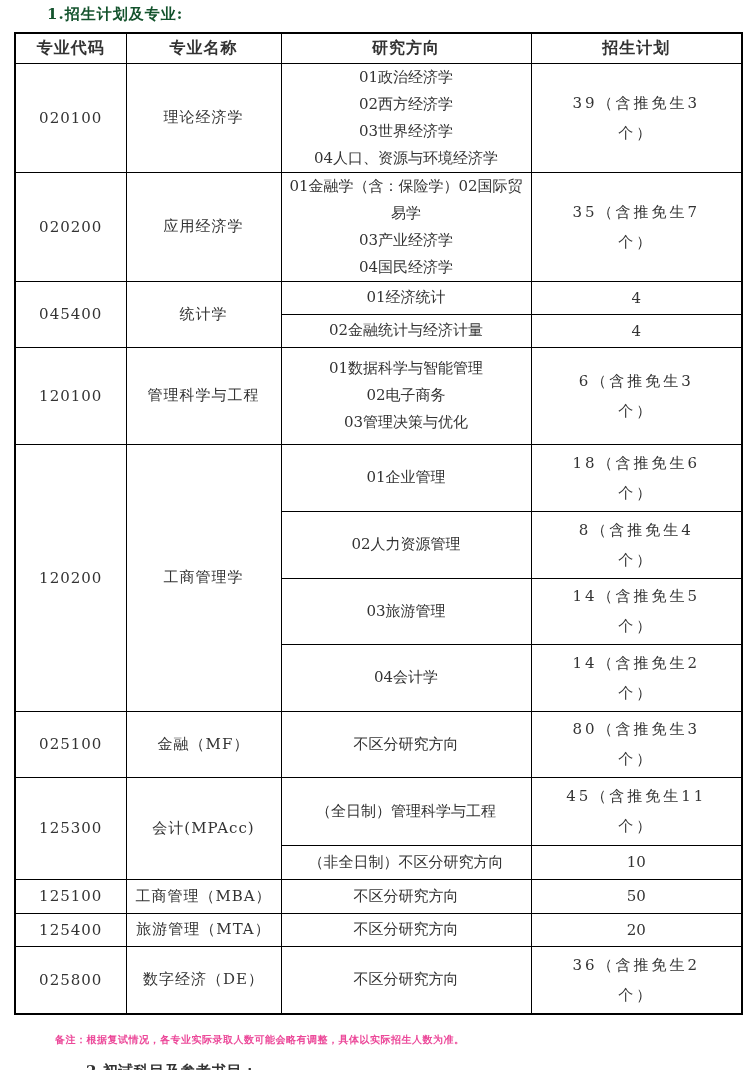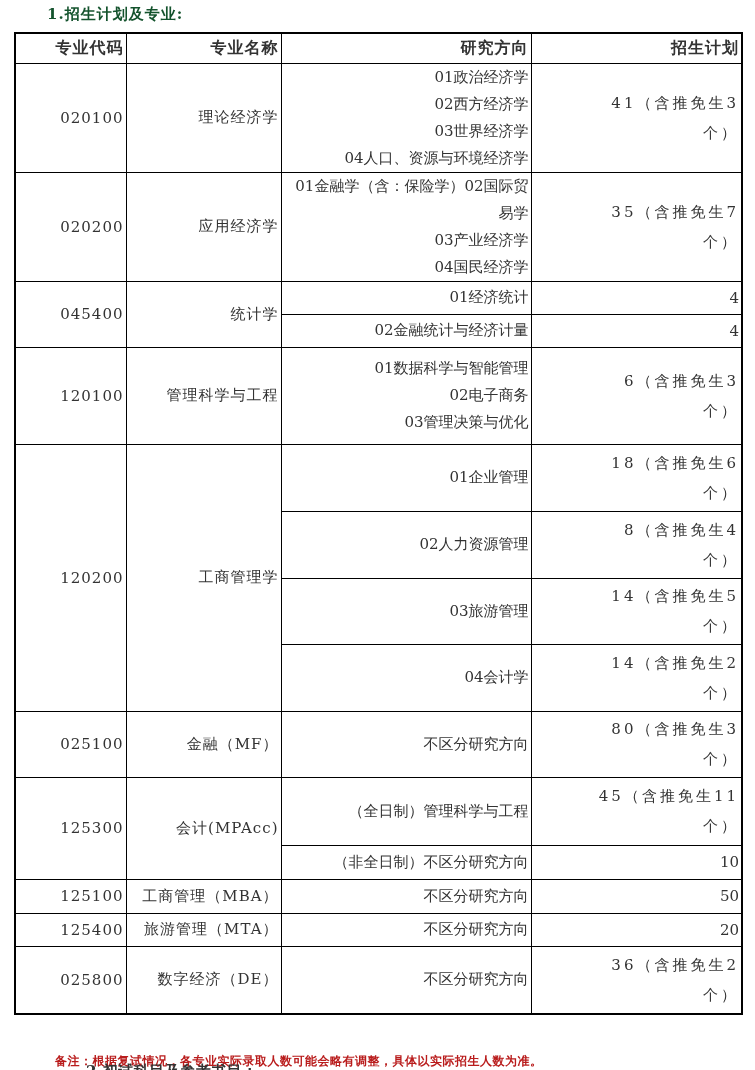--- a/index.html
+++ b/index.html
@@ -32,21 +32,21 @@
     left: 14px;
     top: 32px;
     width: 727px;
     border-collapse: collapse;
     table-layout: fixed;
     border: 2px solid #000000;
   }
   table.plan-table td, table.plan-table th {
     border: 1px solid #000000;
     vertical-align: middle;
-    text-align: right;
+    text-align: center;
     font-size: 15px;
     font-weight: normal;
     color: #333333;
     padding: 0 2px;
     overflow: hidden;
   }
   table.plan-table th {
     font-size: 16px;
     font-weight: bold;
     letter-spacing: 1px;
@@ -81,25 +81,24 @@
   .h97 { height: 97px; }
   .h67 { height: 67px; }
   .h66 { height: 66px; padding-left: 12px; }
   .h68 { height: 68px; }
   .h34 { height: 34px; padding-left: 33px; }
   .note-line {
     position: absolute;
     left: 55px;
     top: 1033px;
     width: 690px;
-    font-size: 12px;
-    font-weight: bold;
-    color: #b91c1c;
+    font-size: 10px;
+    font-weight: bold;
+    color: #ec4899;
     letter-spacing: 0.5px;
-    margin-top: 20px;
   }
   .clipped-line {
     position: absolute;
     left: 86px;
     top: 1062px;
     font-size: 15px;
     font-weight: bold;
     color: #333333;
     letter-spacing: 0.5px;
     white-space: nowrap;
@@ -127,21 +126,21 @@
       <th>招生计划</th>
     </tr>
 
     <tr class="h96">
       <td class="code-cell">020100</td>
       <td class="name-cell">理论经济学</td>
       <td class="dir-cell">01政治经济学
 02西方经济学
 03世界经济学
 04人口、资源与环境经济学</td>
-      <td class="plan-cell plan-left">41（含推免生3
+      <td class="plan-cell plan-left">39（含推免生3
 个）</td>
     </tr>
 
     <tr class="h98">
       <td class="code-cell">020200</td>
       <td class="name-cell">应用经济学</td>
       <td class="dir-cell">01金融学（含：保险学）02国际贸易学
 03产业经济学
 04国民经济学</td>
       <td class="plan-cell plan-left">35（含推免生7

